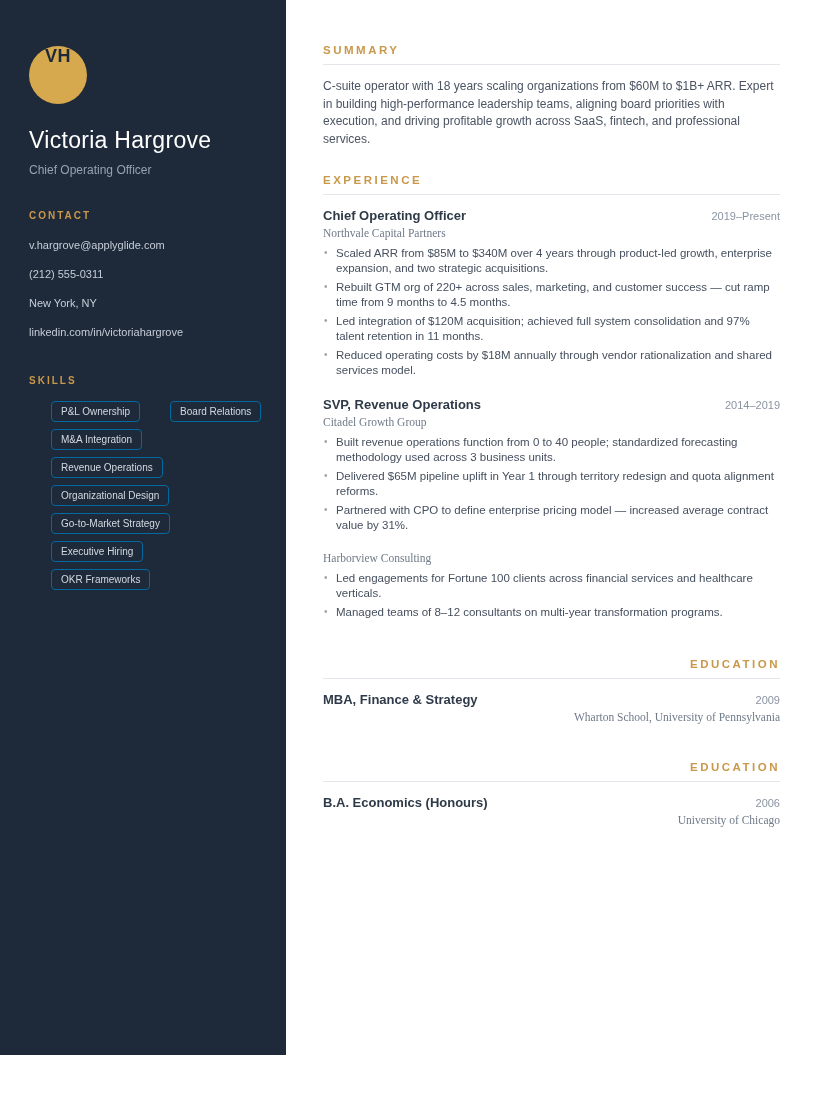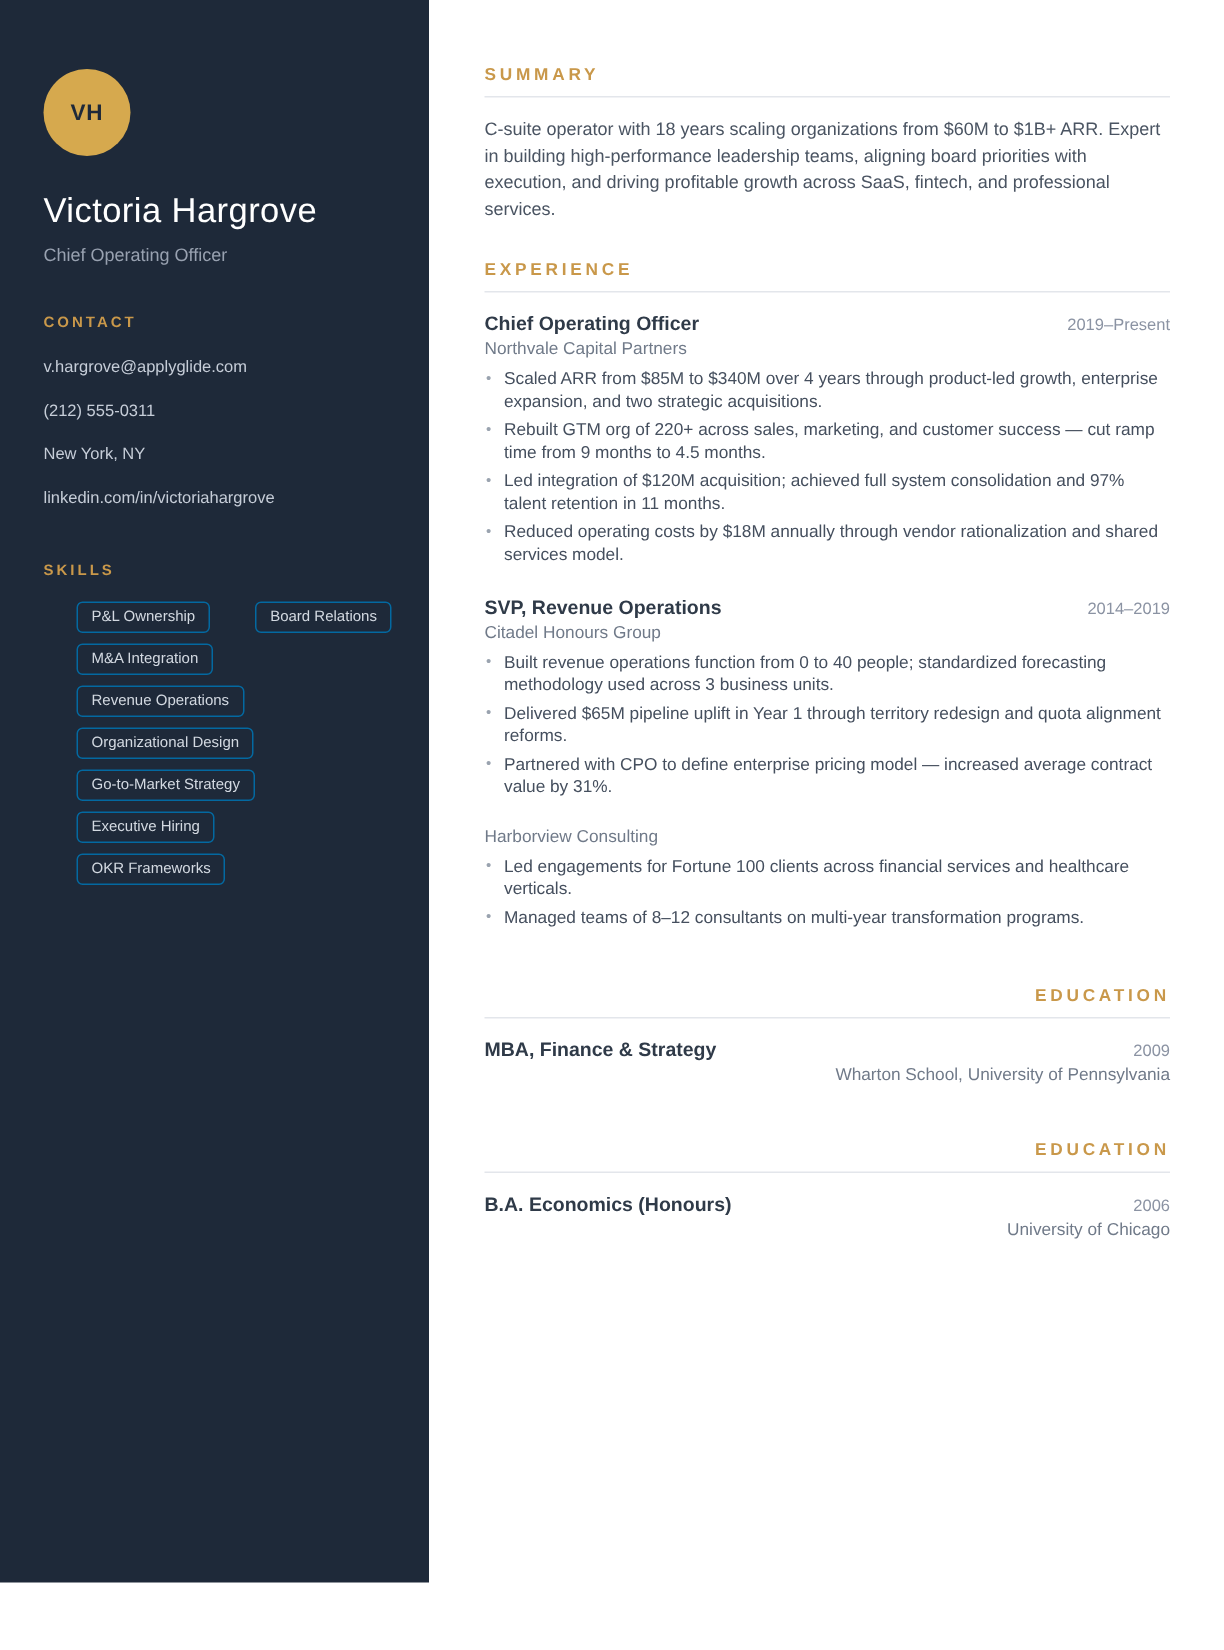--- a/index.html
+++ b/index.html
@@ -21,22 +21,22 @@
   
   .sidebar {
     position: absolute; left: 0; top: 0;
     width: 286px; height: 1055px;
     background: var(--sidebar-bg);
     padding: 46px 14px 0 29px;
   }
   .avatar {
     width: 58px; height: 58px; border-radius: 50%;
     background: var(--avatar-bg);
-    display: flex; align-items: center; justify-content: center;
-    font-size: 15px; font-weight: 700; color: var(--sidebar-bg);
+    display: flex; justify-content: center;
+    font-size: 18px; font-weight: 700; color: var(--sidebar-bg);
     letter-spacing: 0.5px;
   }
   .name {
     margin: 23px 0 0; font-size: 23px; font-weight: 400;
     color: #ffffff; letter-spacing: 0.3px;
   }
   .role { margin-top: 9px; font-size: 12px; color: #98a1b0; }
   .side-heading {
     margin: 33px 0 0; font-size: 10px; font-weight: 700;
     letter-spacing: 2px; color: var(--accent);
@@ -66,21 +66,21 @@
   .summary-text { margin: 0; font-size: 12px; line-height: 17.5px; color: #4a5462; }
 
   .section-experience { margin-top: 26px; }
   .section-education { margin-top: 38px; text-align: right; }
 
   .job { margin-top: 20px; }
   .job:first-child { margin-top: 0; }
   .row-split { display: flex; justify-content: space-between; align-items: baseline; }
   .item-title { font-size: 13px; font-weight: 700; color: #2f3a48; }
   .item-dates { font-size: 11px; color: #8b93a3; white-space: nowrap; }
-  .item-sub { font-size: 11.5px; color: #707a89; margin-top: 4px; }
+  .item-sub { font-size: 11.5px; color: #707a89; margin-top: 4px; font-family: Liberation Serif, serif; }
   .bullets { margin: 7px 0 0; padding: 0; list-style: none; }
   .bullets li {
     position: relative; padding-left: 13px; margin-bottom: 5px;
     font-size: 11.5px; line-height: 14.5px; color: #454f5e;
   }
   .bullets li::before {
     content: "\2022"; position: absolute; left: 1px; top: 0;
     color: #9aa3af; font-size: 10px;
   }
 </style>
@@ -141,21 +141,21 @@
               <li>Led integration of $120M acquisition; achieved full system consolidation and 97% talent retention in 11 months.</li>
               <li>Reduced operating costs by $18M annually through vendor rationalization and shared services model.</li>
             </ul>
   </div>
 
   <div class="job">
     <div class="row-split">
       <span class="item-title">SVP, Revenue Operations</span>
       <span class="item-dates">2014–2019</span>
     </div>
-    <div class="item-sub">Citadel Honours Group</div>
+    <div class="item-sub">Citadel Growth Group</div>
     <ul class="bullets">
               <li>Built revenue operations function from 0 to 40 people; standardized forecasting methodology used across 3 business units.</li>
               <li>Delivered $65M pipeline uplift in Year 1 through territory redesign and quota alignment reforms.</li>
               <li>Partnered with CPO to define enterprise pricing model — increased average contract value by 31%.</li>
             </ul>
   </div>
 
   <div class="job">
     <div class="item-sub">Harborview Consulting</div>
     <ul class="bullets">

